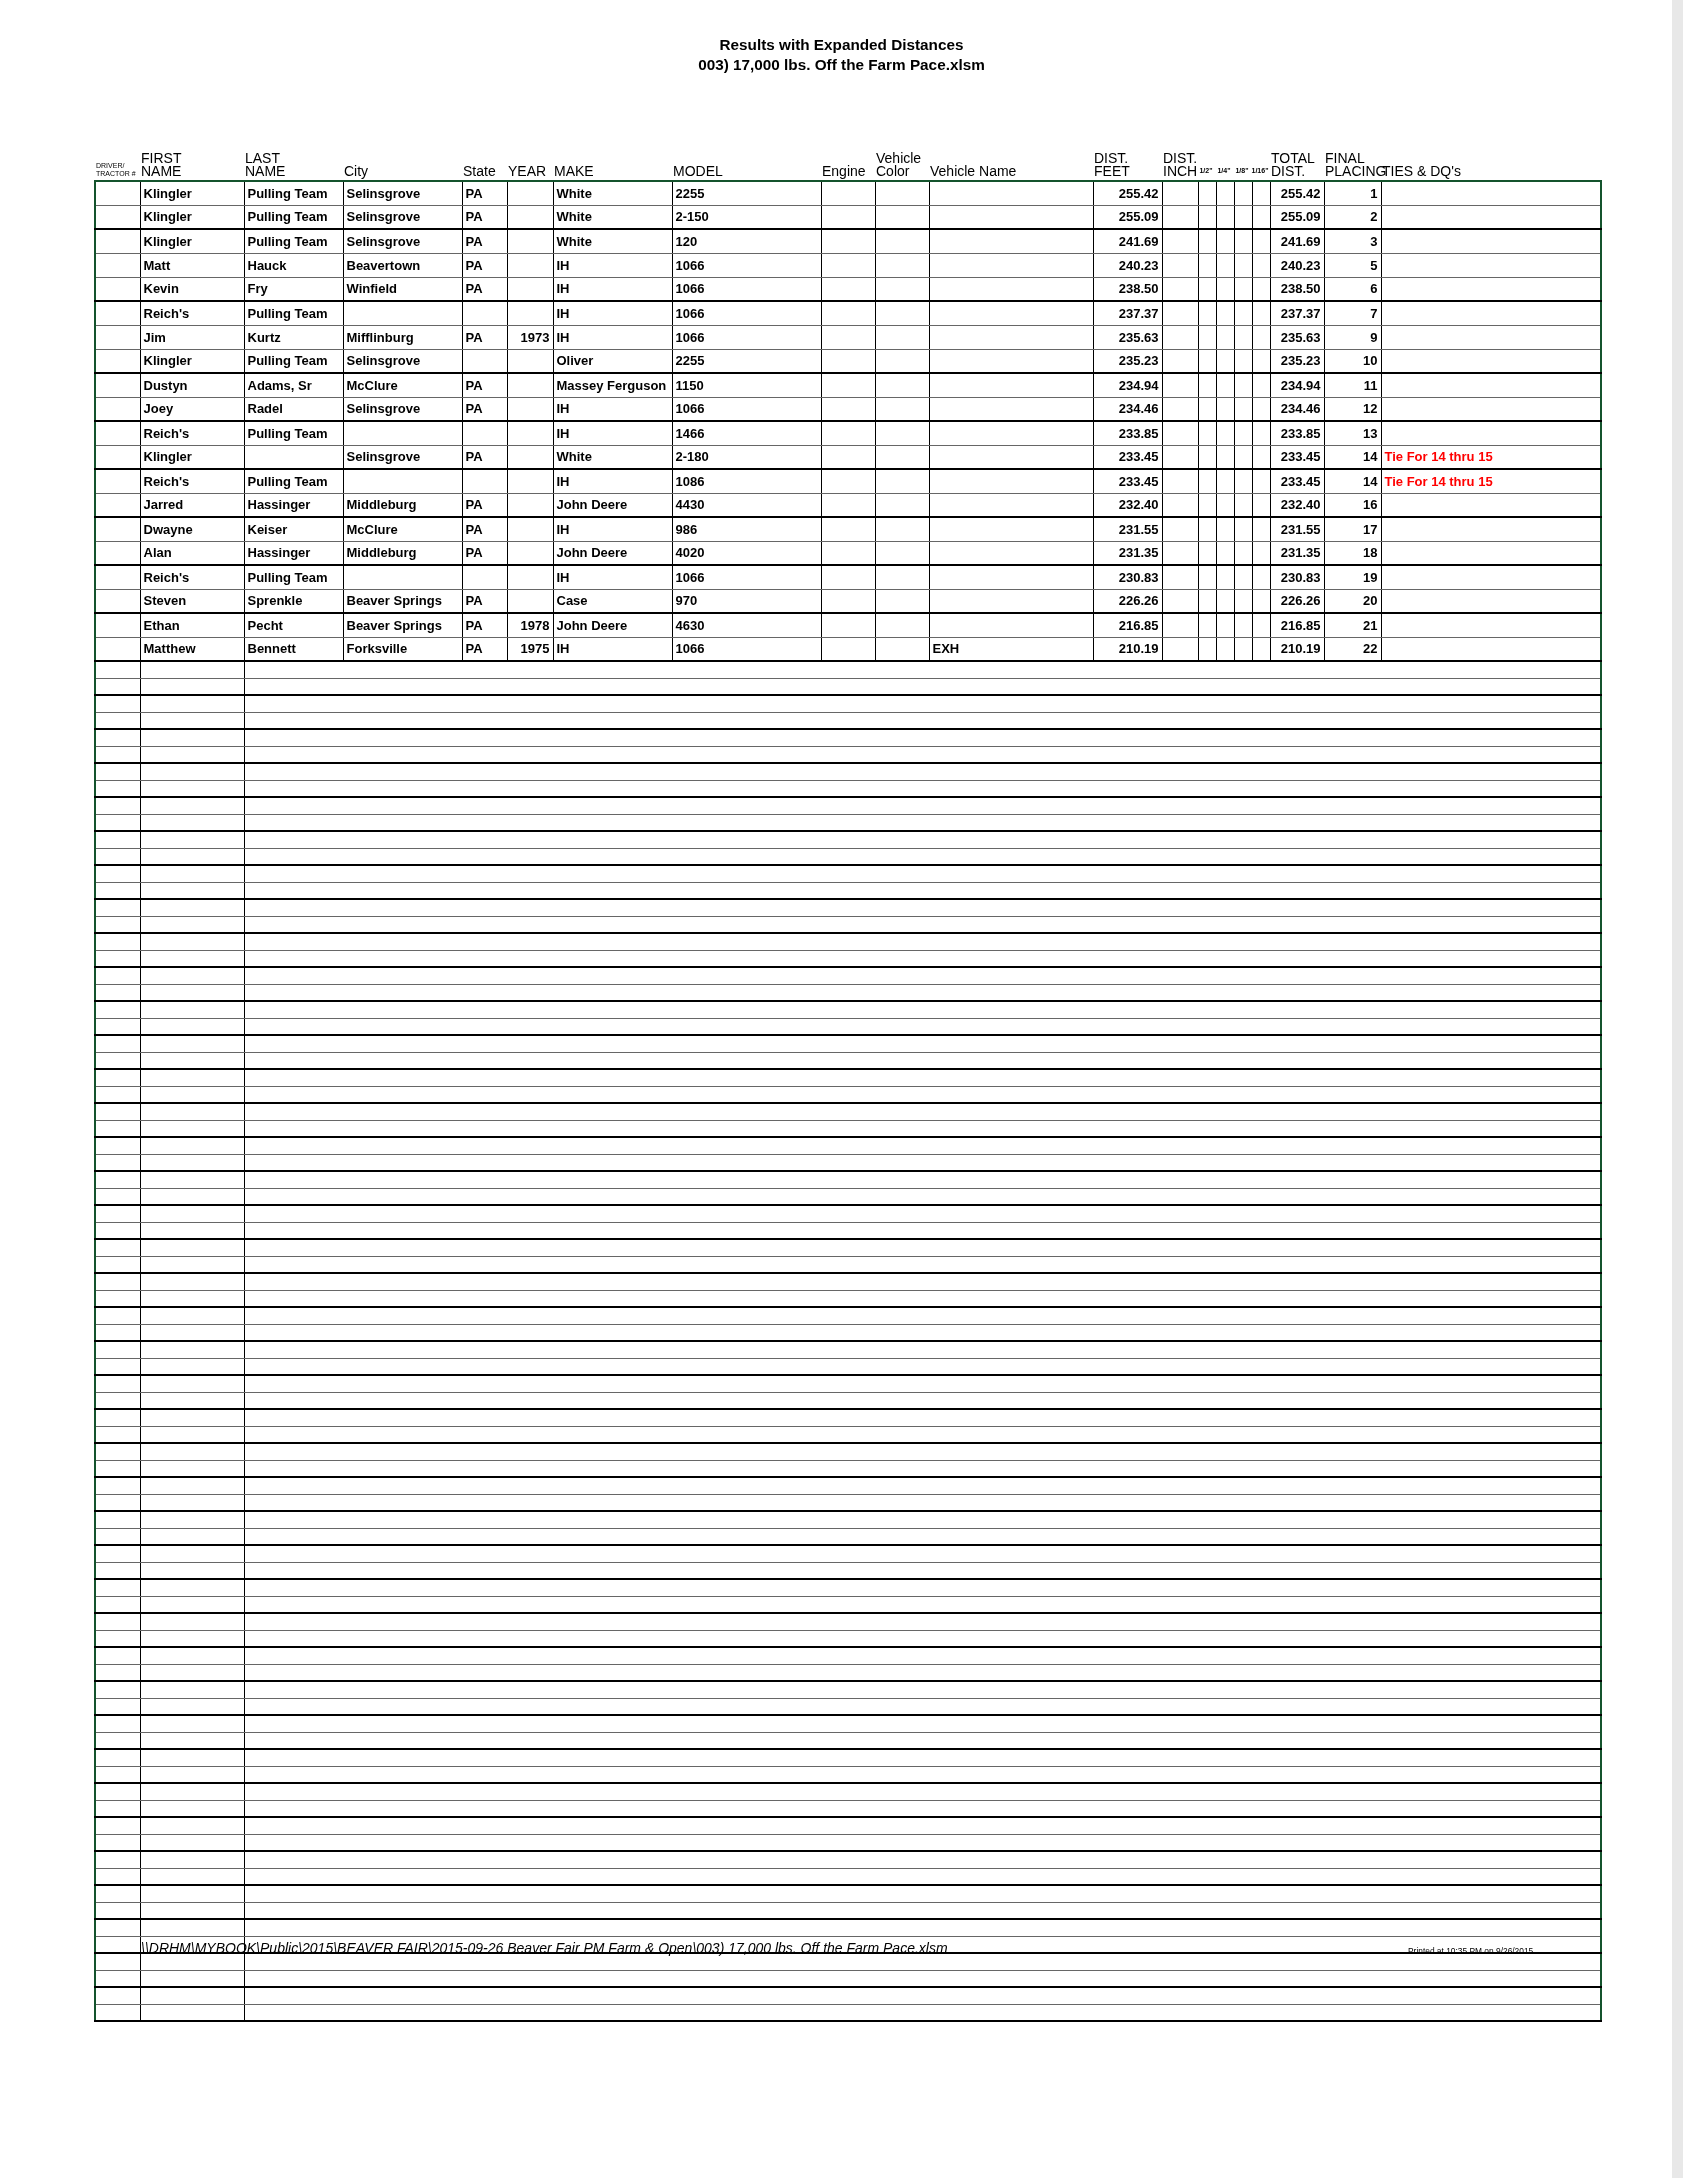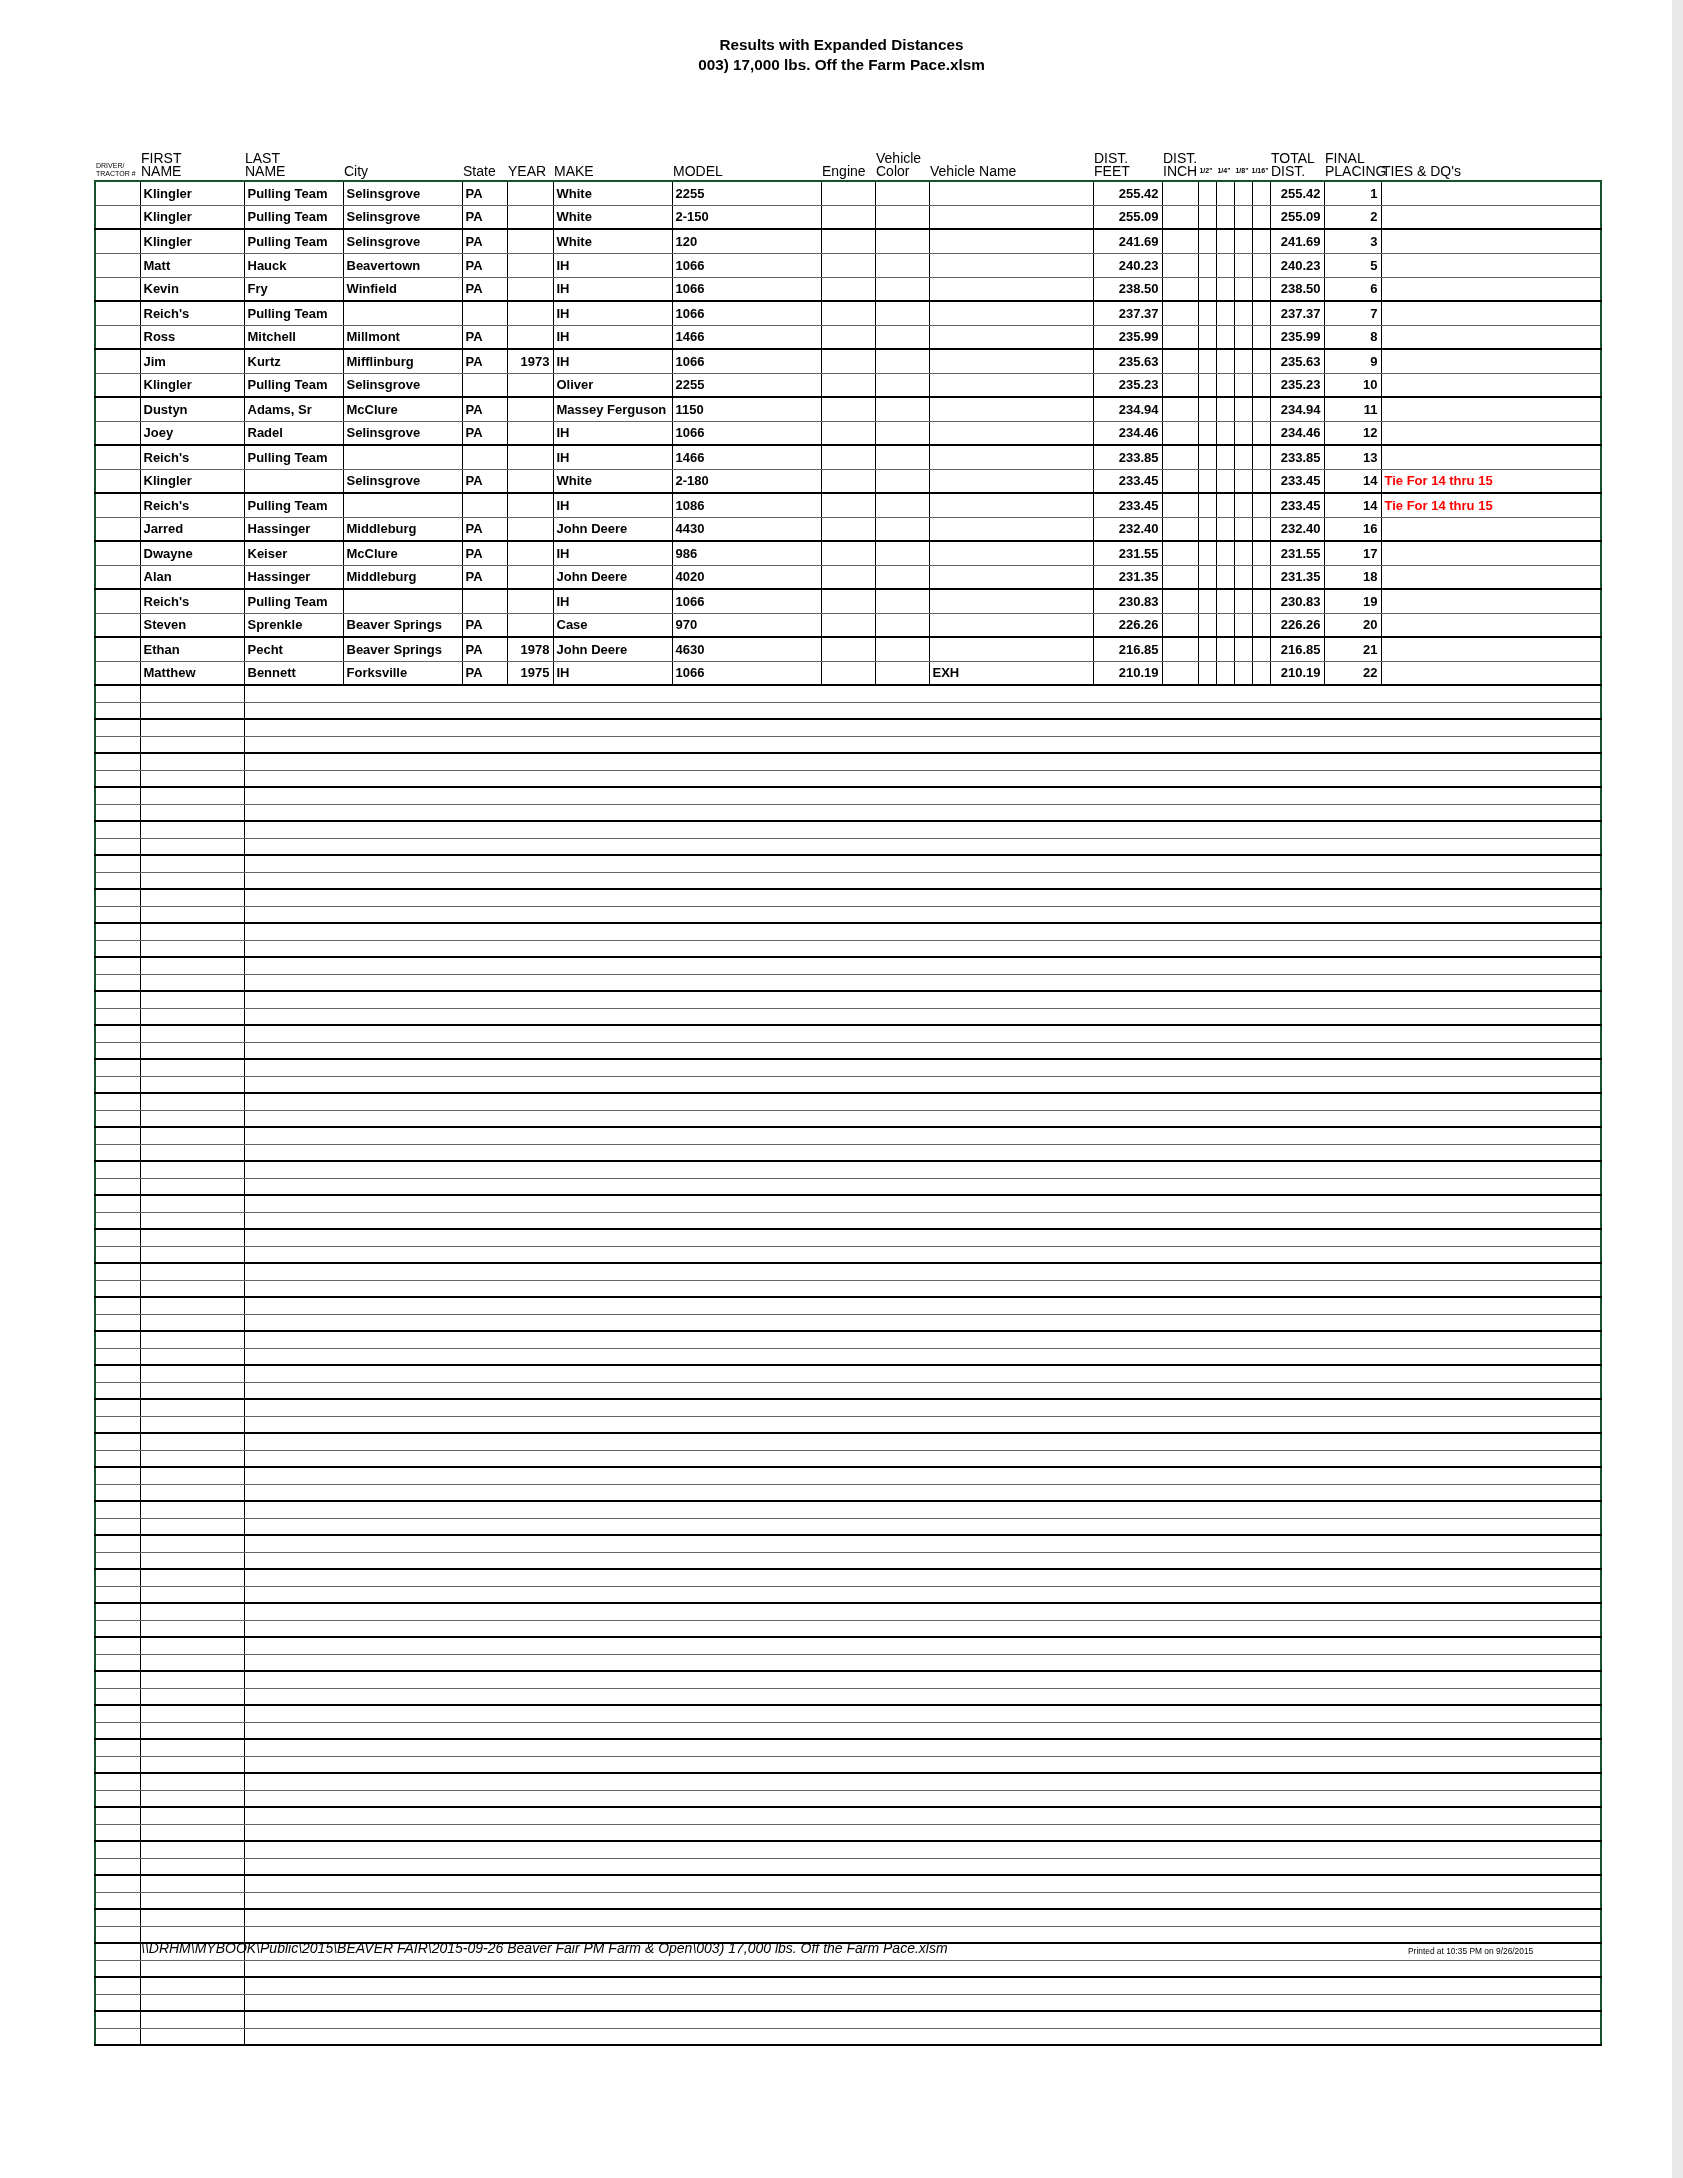--- a/index.html
+++ b/index.html
@@ -275,42 +275,20 @@
             <td class="num">237.37</td>
             <td></td>
             <td></td>
             <td></td>
             <td></td>
             <td></td>
             <td class="num">237.37</td>
             <td class="num">7</td>
             <td class="ties"></td>
           </tr>
-          <tr class="thick">
-            <td></td>
-            <td>Ross</td>
-            <td>Mitchell</td>
-            <td>Millmont</td>
-            <td>PA</td>
-            <td class="num"></td>
-            <td>IH</td>
-            <td>1466</td>
-            <td></td>
-            <td></td>
-            <td></td>
-            <td class="num">235.99</td>
-            <td></td>
-            <td></td>
-            <td></td>
-            <td></td>
-            <td></td>
-            <td class="num">235.99</td>
-            <td class="num">8</td>
-            <td class="ties"></td>
-          </tr>
           <tr class="thin">
             <td></td>
             <td>Jim</td>
             <td>Kurtz</td>
             <td>Mifflinburg</td>
             <td>PA</td>
             <td class="num">1973</td>
             <td>IH</td>
             <td>1066</td>
             <td></td>

